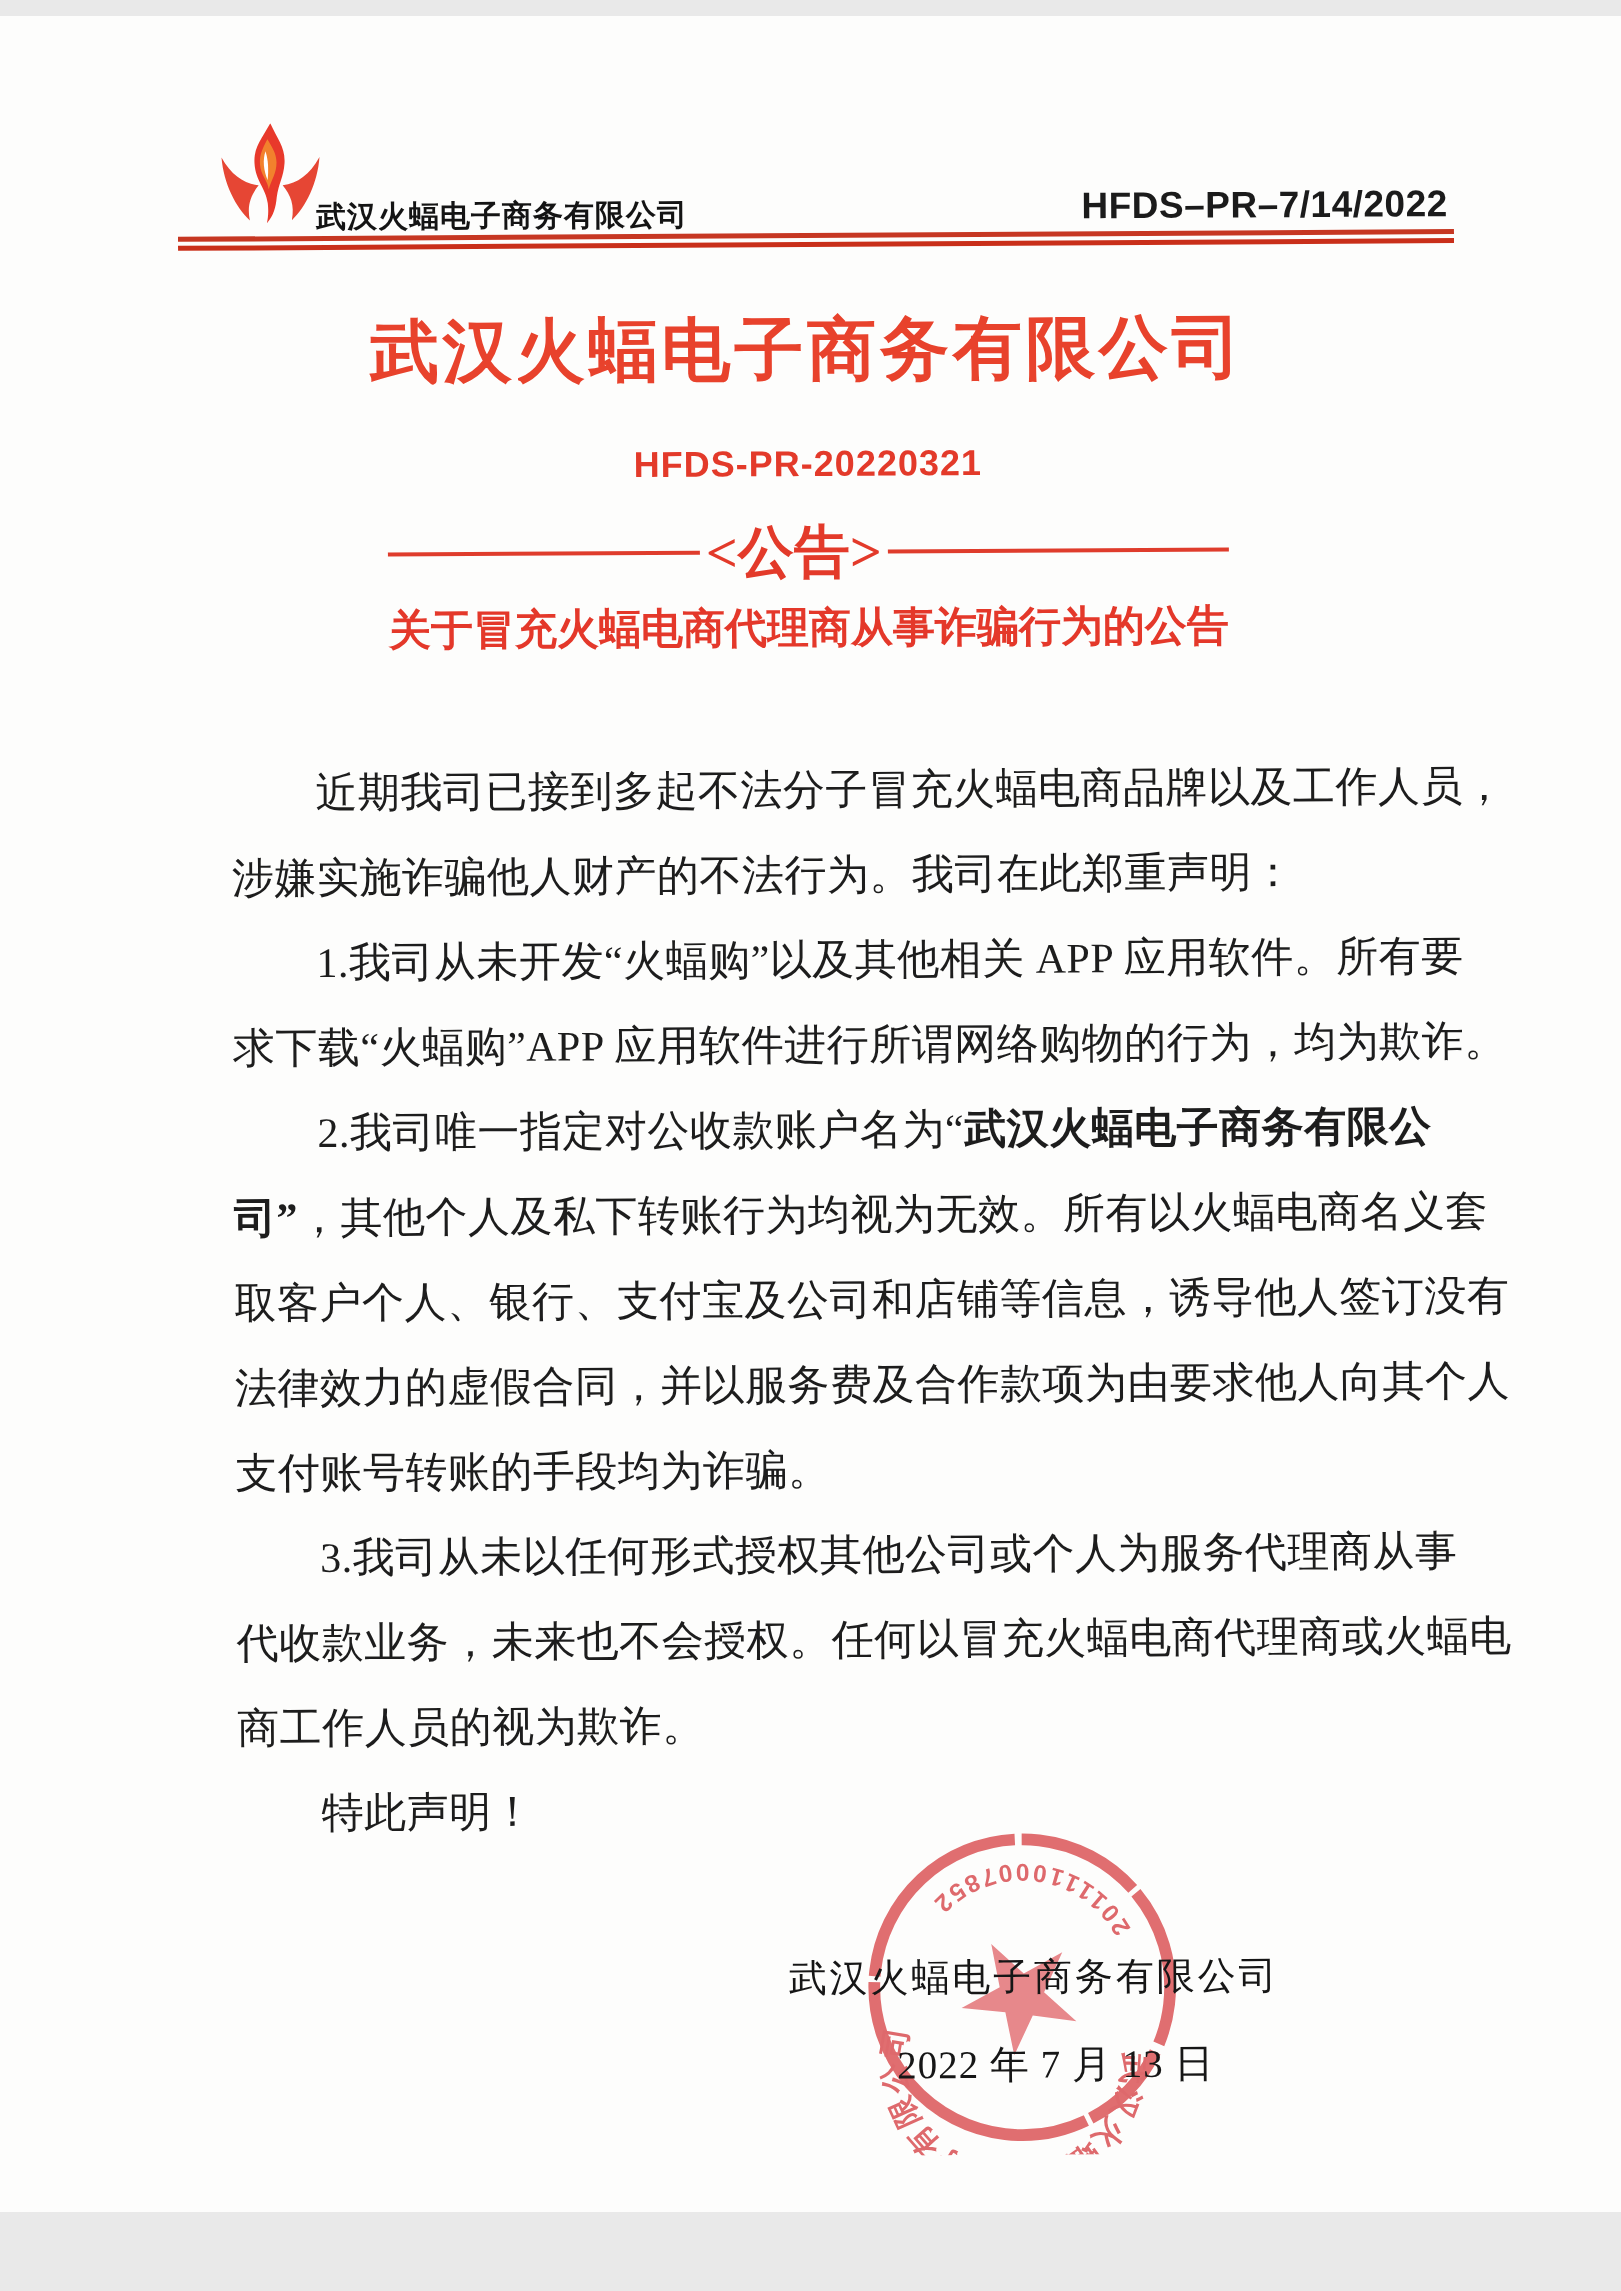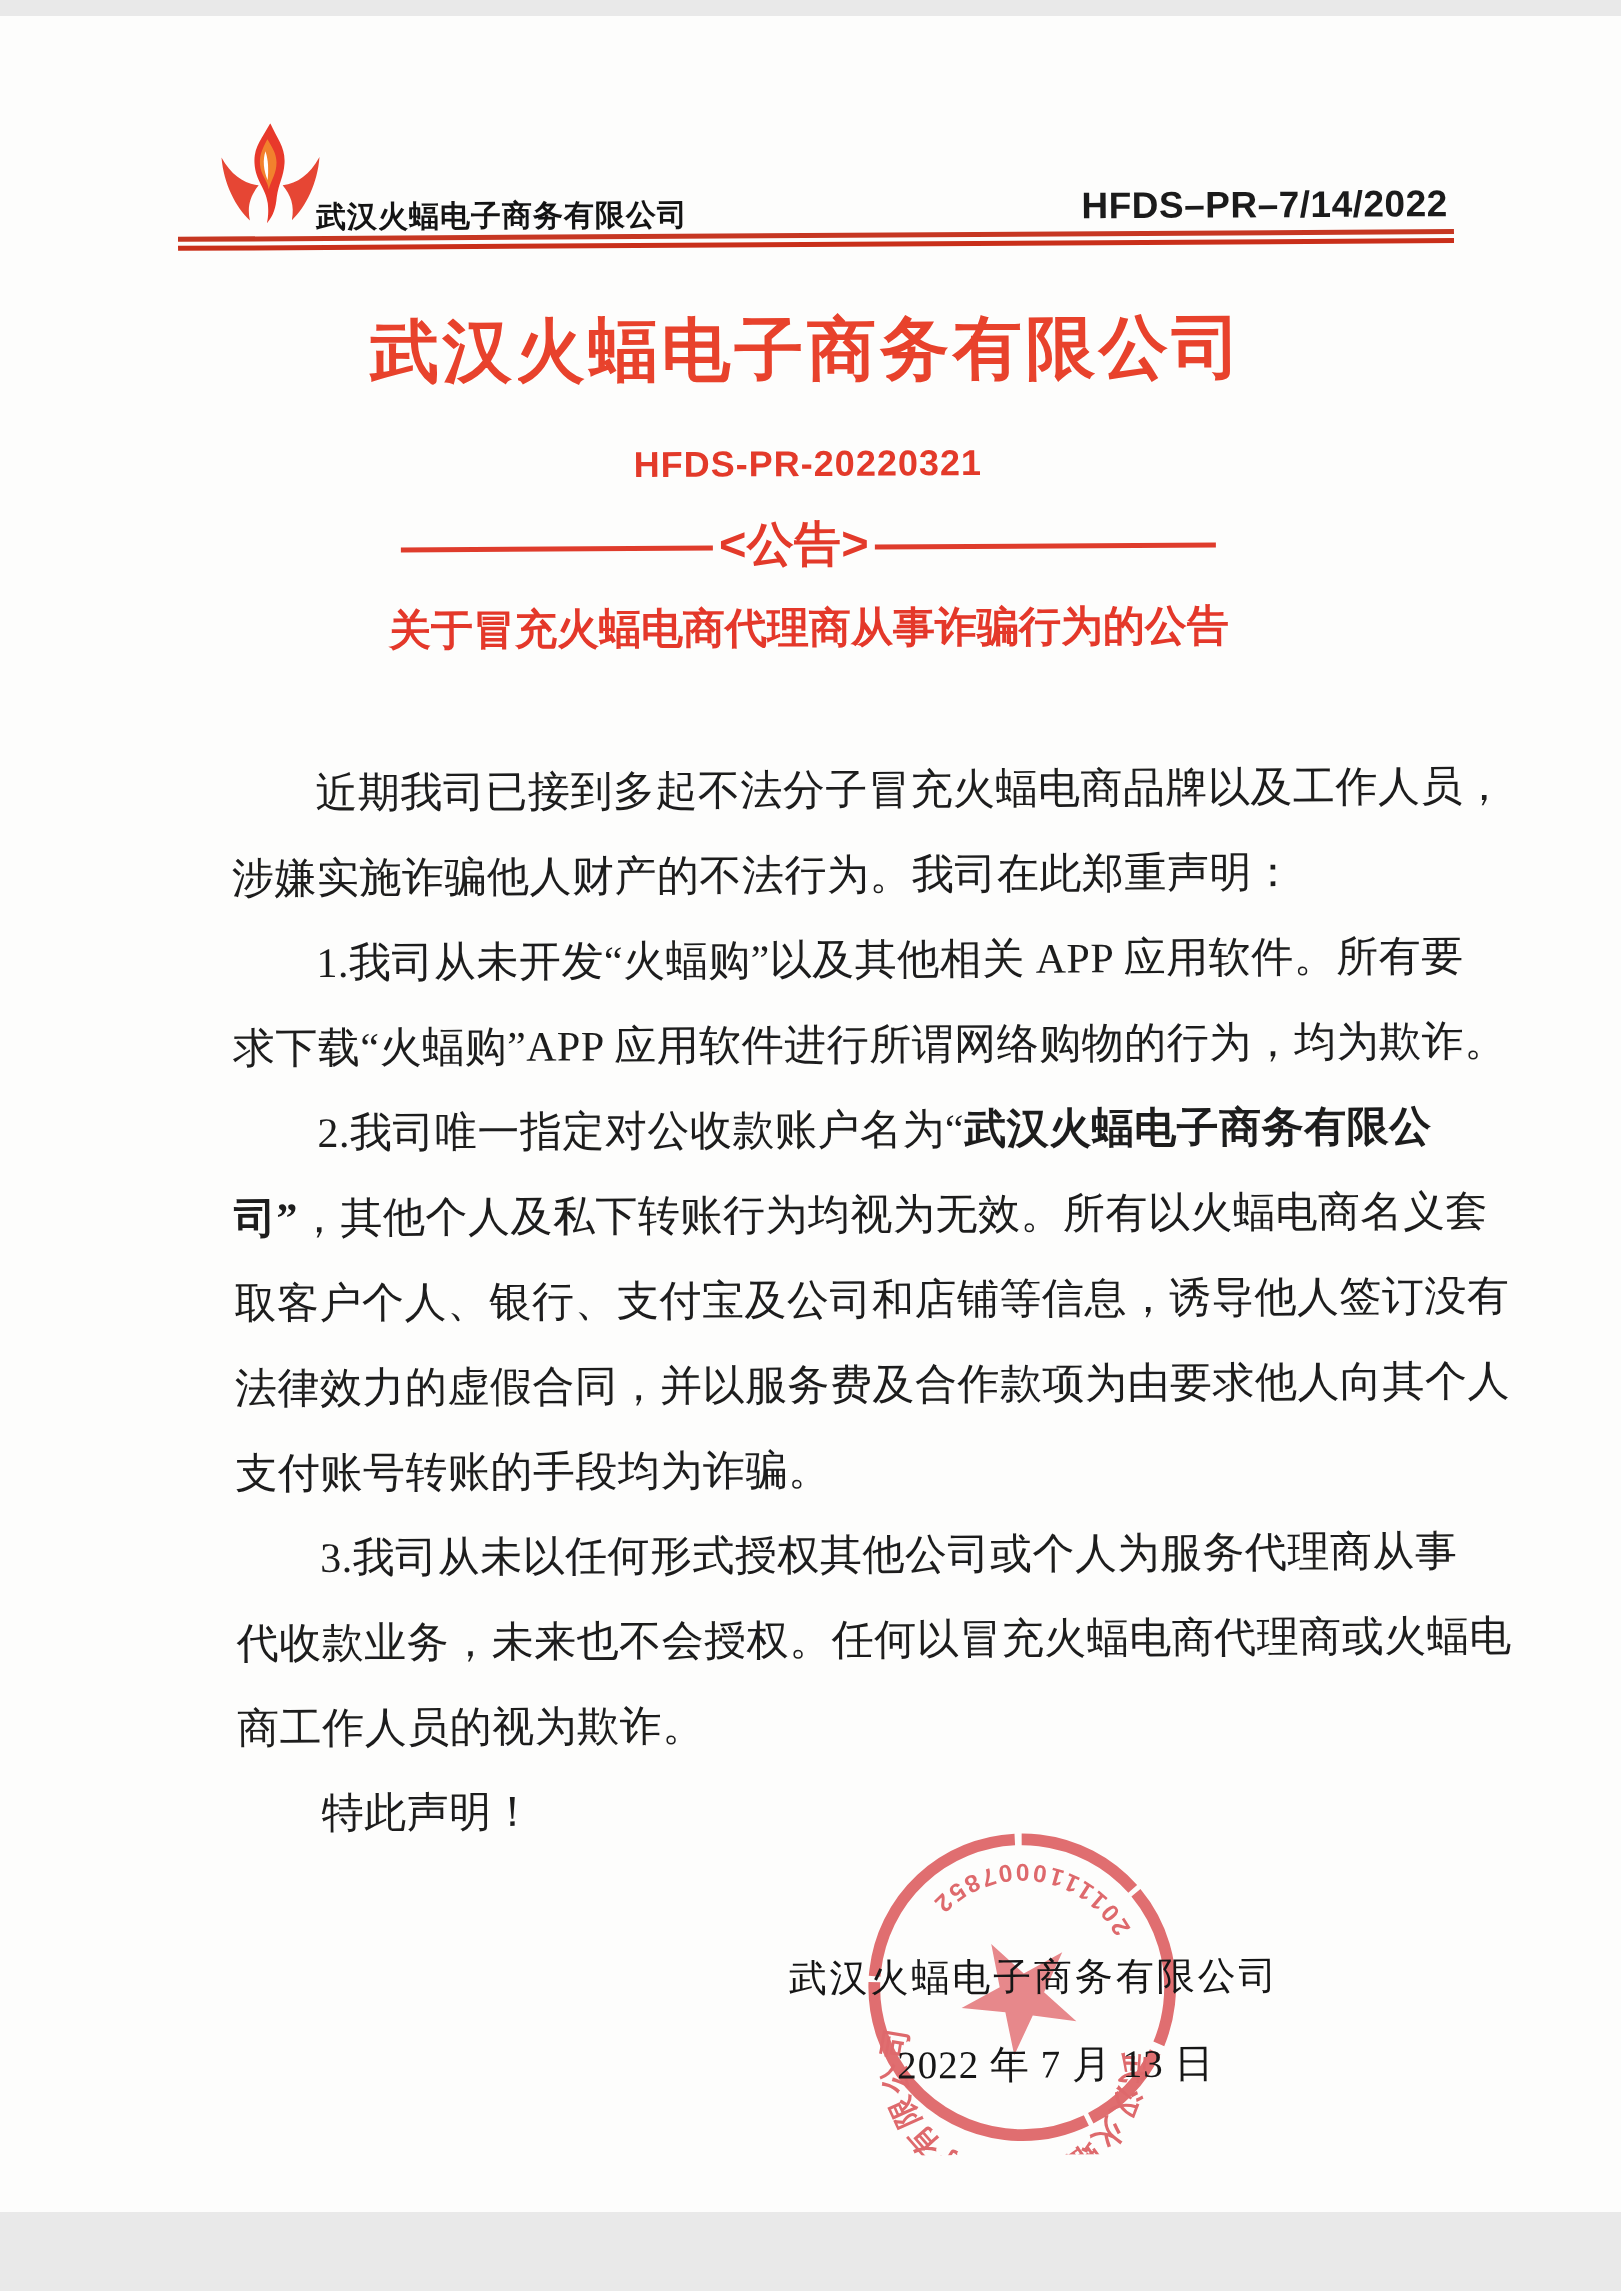--- a/index.html
+++ b/index.html
@@ -48,22 +48,22 @@
     font-weight:700;font-size:36px;color:#e33a2a;letter-spacing:1px;
   }
   .banner-row{
     position:absolute;left:0;right:0;top:508px;
     display:flex;justify-content:center;align-items:center;
   }
   .banner-row .bline{height:4.9px;background:#df3c2c;}
   .banner-row .bl{width:312px;margin-right:5.9px;}
   .banner-row .br{width:341px;margin-left:5.9px;}
   .banner-text{
-    font-family:Liberation Mono, monospace;
-    font-weight:700;font-size:47px;color:#e33a2a;line-height:1;
+    font-family:Liberation Serif, serif;
+    font-weight:700;font-size:56px;color:#e33a2a;line-height:1;
     white-space:nowrap;
   }
   .subtitle{
     position:absolute;left:0;right:0;top:584px;
     text-align:center;
     font-family:"Liberation Sans","DejaVu Sans",sans-serif;
     font-weight:700;font-size:42px;color:#e4382a;letter-spacing:0px;
     white-space:nowrap;
   }
   

